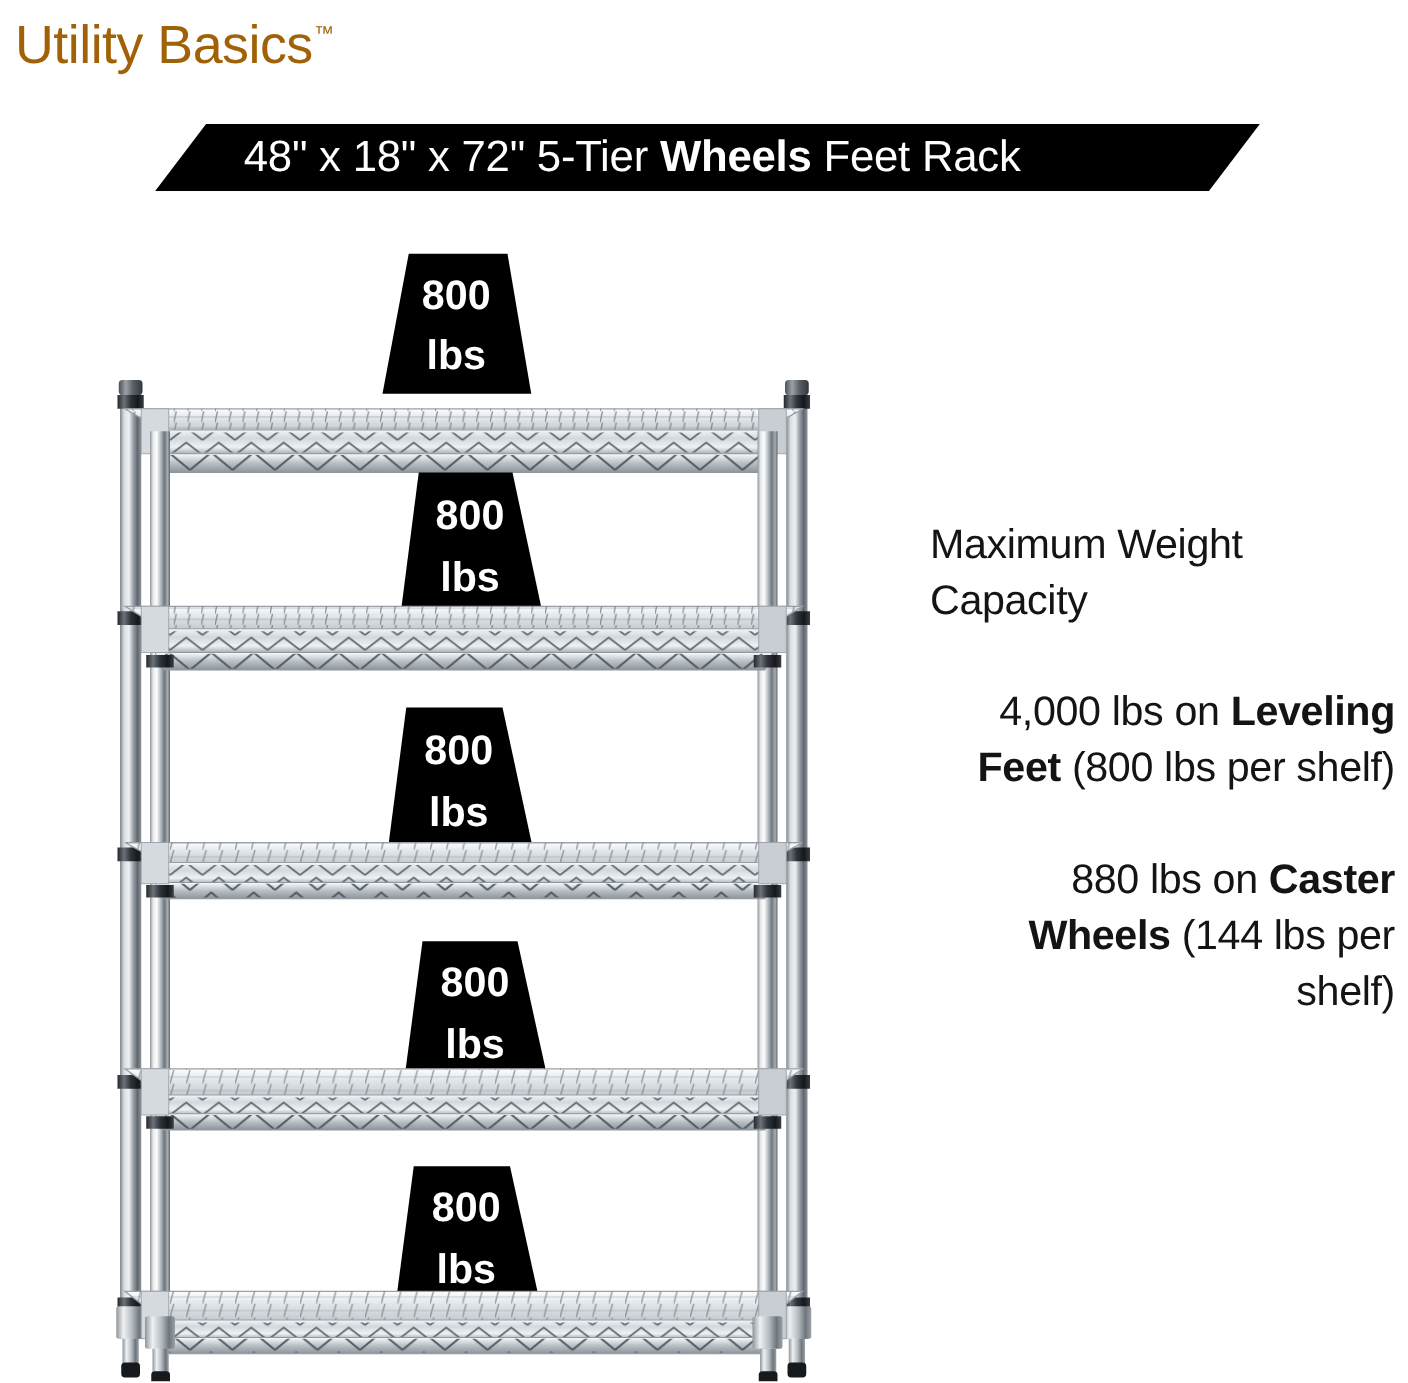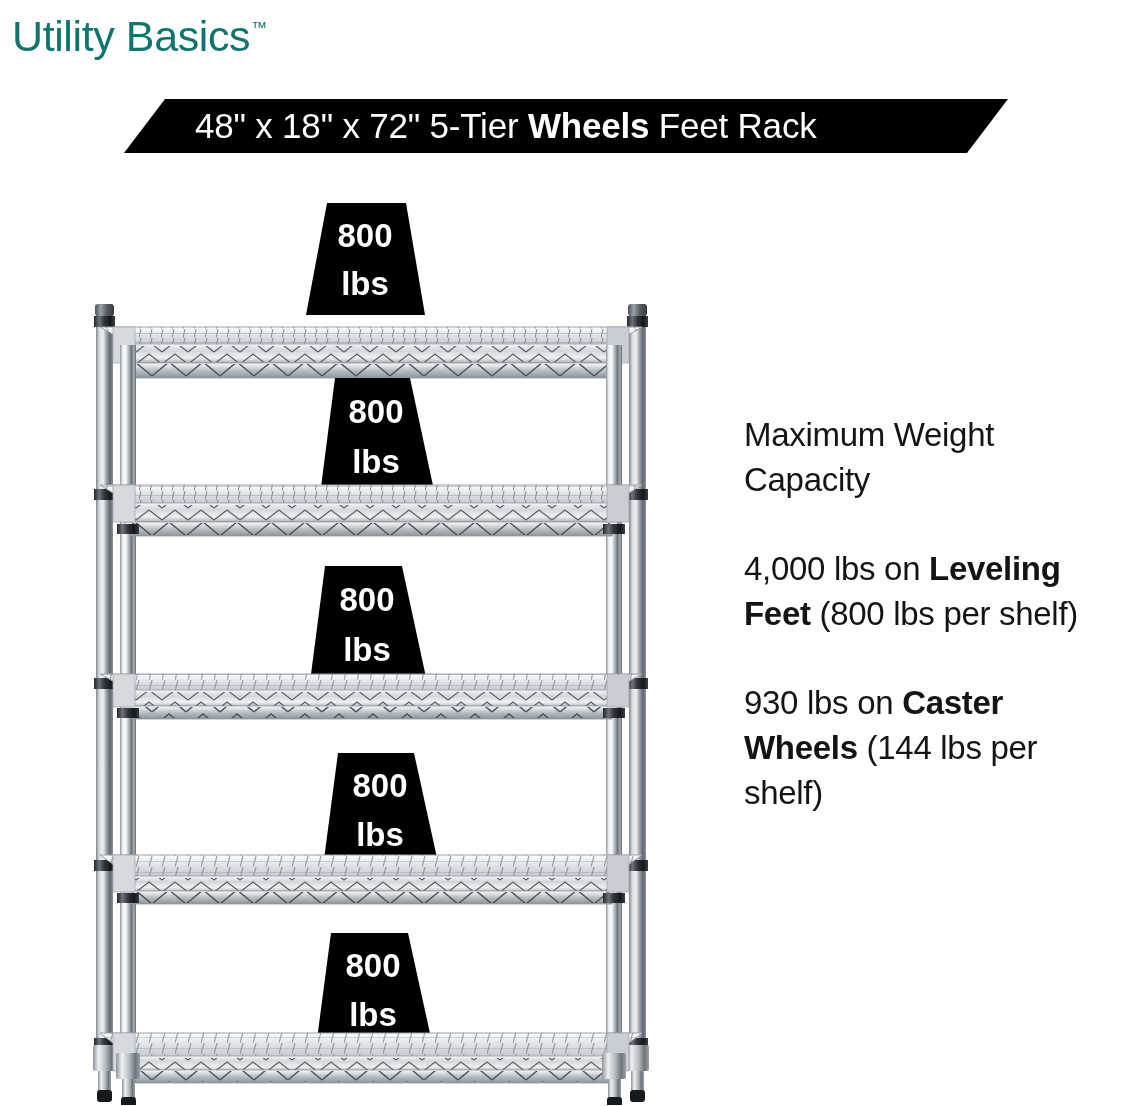--- a/index.html
+++ b/index.html
@@ -19,21 +19,21 @@
 
   
   #brand-logo {
     position: absolute;
     left: 12px;
     top: 2px;
     font-size: 43px;
     line-height: 52px;
     font-weight: 400;
     letter-spacing: -0.4px;
-    color: #0f766e;
+    color: #a16207;
     white-space: nowrap;
   }
   #brand-logo .tm {
     font-size: 16px;
     vertical-align: 18px;
     letter-spacing: 0;
     margin-left: 1px;
   }
 
   
@@ -83,20 +83,21 @@
     font-weight: 400;
     letter-spacing: -0.3px;
     margin: 0;
   }
   .cap-para {
     font-size: 33px;
     line-height: 45px;
     font-weight: 400;
     letter-spacing: -0.3px;
     margin: 44px 0 0 0;
+    text-align: right;
   }
   .cap-para b { font-weight: 700; }
 </style>
 </head>
 <body>
 
 <div id="brand-logo"><span>Utility Basics</span><span class="tm">™</span></div>
 
 <div id="title-banner">
   <div id="title-banner-text"><span>48" x 18" x 72" 5-Tier </span><b>Wheels</b><span> Feet Rack</span></div>
@@ -331,14 +332,14 @@
     <rect x="523" y="912" width="15" height="12" rx="3" fill="#171a1d"></rect>
   </g>
 </svg>
 </div>
 
 <div id="capacity-copy">
   <p class="cap-heading">Maximum Weight Capacity</p>
 
   <p class="cap-para"><span>4,000 lbs on </span><b>Leveling Feet</b><span> (800 lbs per shelf)</span></p>
 
-  <p class="cap-para"><span>930 lbs on </span><b>Caster Wheels</b><span> (144 lbs per shelf)</span></p>
+  <p class="cap-para"><span>880 lbs on </span><b>Caster Wheels</b><span> (144 lbs per shelf)</span></p>
 </div>
 
 </body></html>

